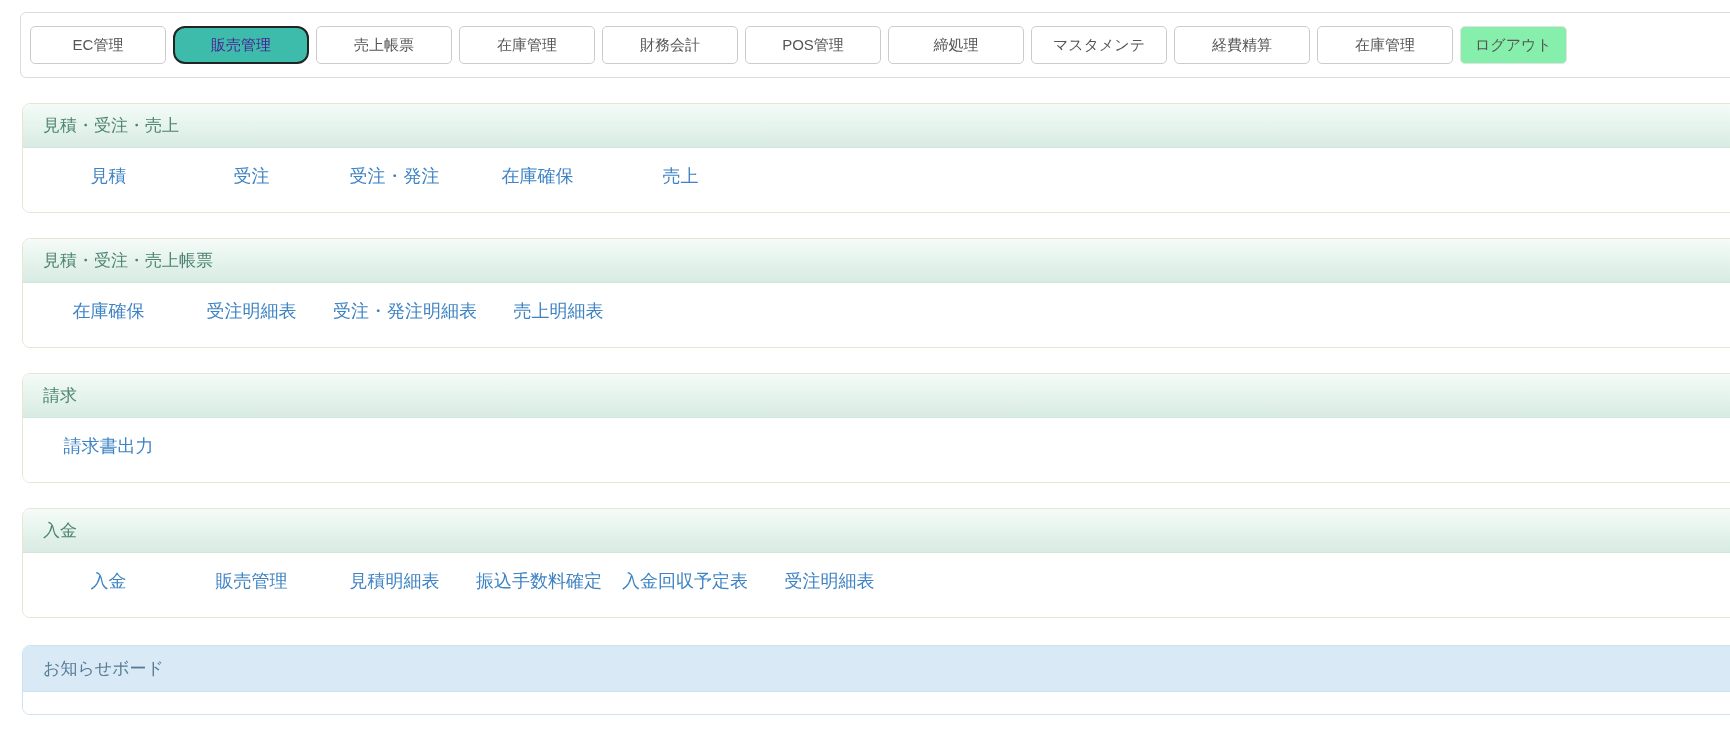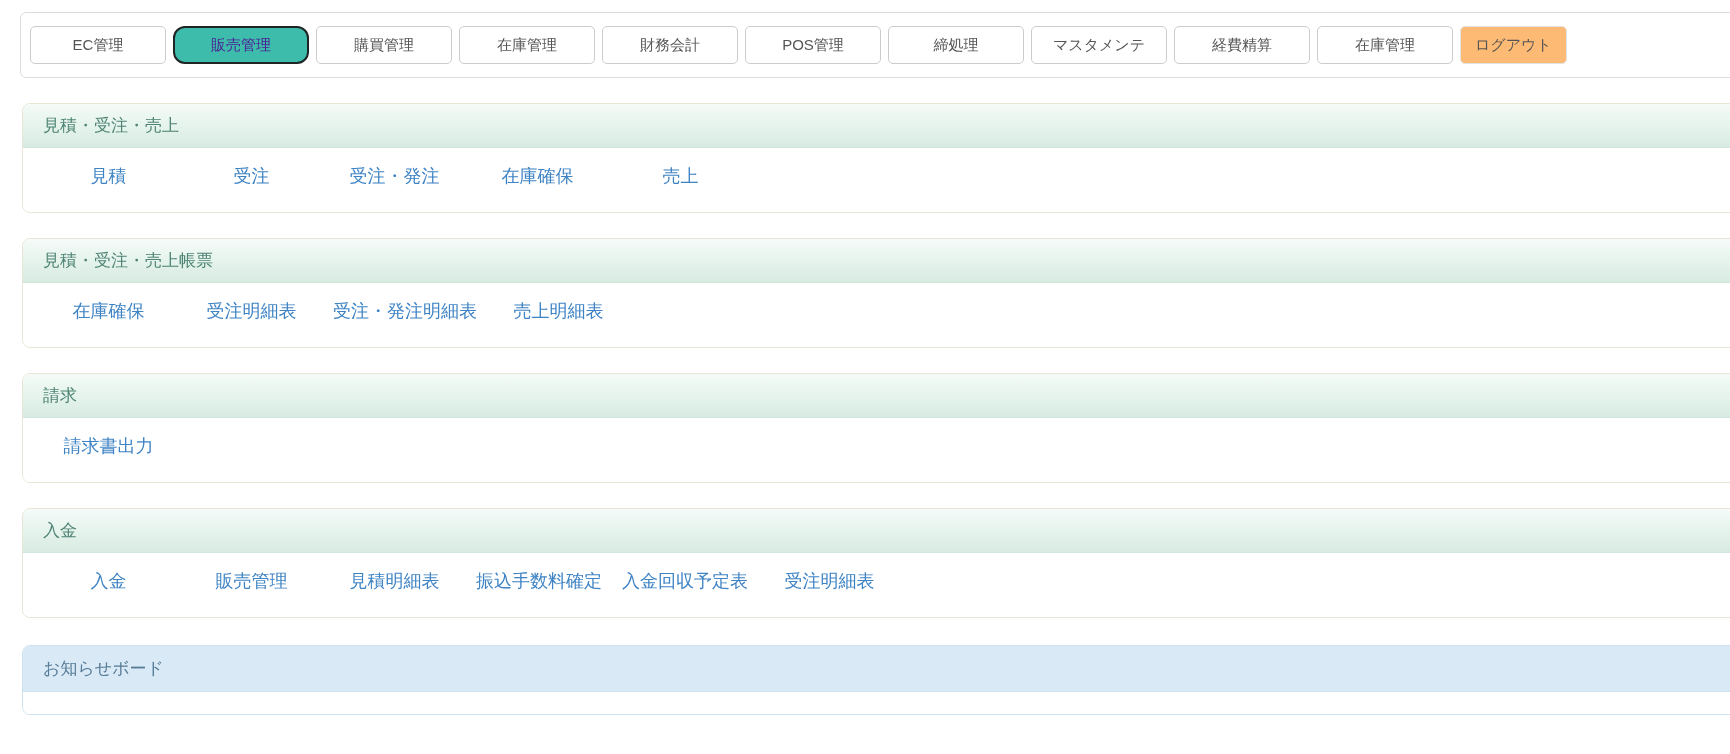--- a/index.html
+++ b/index.html
@@ -38,21 +38,21 @@
     padding: 0 14px;
   }
   .nav-btn.active {
     background: var(--active-tab-bg, #3dbcab);
     border: 2px solid #1f2424;
     border-radius: 12px;
     color: #4c1d95;
   }
   .nav-btn.logout {
     min-width: 106px;
-    background: #fdba74;
+    background: #86efac;
     border-color: #e2e2e2;
     color: #555555;
   }
 
   
   .section {
     margin: 25px 0 0 22px;
     width: 1745px;
     border: 1px solid #e9e5d4;
     border-radius: 8px;
@@ -104,21 +104,21 @@
     padding: 0;
   }
 </style>
 </head>
 <body>
 
 <nav class="navbar">
   <div style="display:flex;align-items:center;">
       <button class="nav-btn">EC管理</button>
       <button class="nav-btn active">販売管理</button>
-      <button class="nav-btn">購買管理</button>
+      <button class="nav-btn">売上帳票</button>
       <button class="nav-btn">在庫管理</button>
       <button class="nav-btn">財務会計</button>
       <button class="nav-btn">POS管理</button>
       <button class="nav-btn">締処理</button>
       <button class="nav-btn">マスタメンテ</button>
       <button class="nav-btn">経費精算</button>
       <button class="nav-btn">在庫管理</button>
       <button class="nav-btn logout">ログアウト</button>
     </div>
 </nav>

